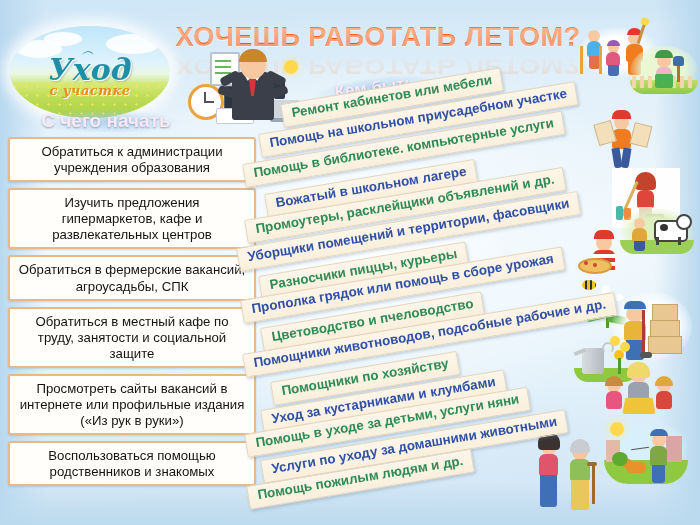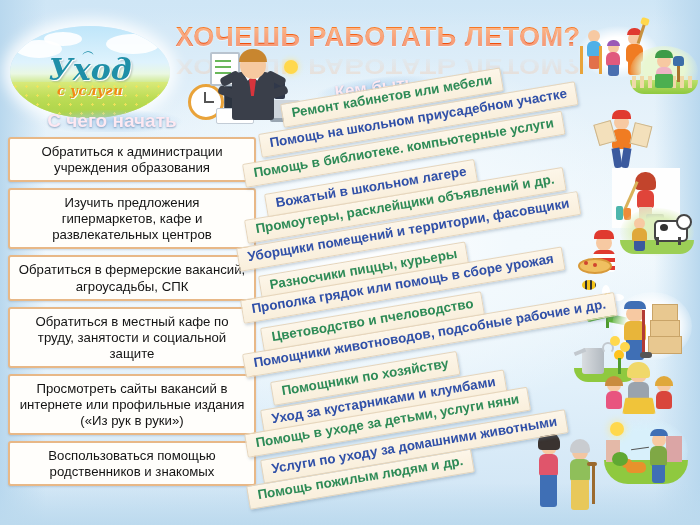--- a/index.html
+++ b/index.html
@@ -71,21 +71,21 @@
     color:#f28a16;text-shadow:1px 1px 0 #fff;letter-spacing:.5px;
   }
   #logo .bird{position:absolute;left:72px;top:16px;font-size:13px;color:#1f8fa8;}
 
   
   .sec-head{
     position:absolute;text-align:center;white-space:nowrap;
     font-size:19px;font-weight:bold;color:#fde9f2;
     text-shadow:0 1px 2px rgba(60,100,150,.55),0 0 6px rgba(255,255,255,.4);
   }
-  #head-left{left:22px;top:110px;width:180px;
+  #head-left{left:16px;top:110px;width:180px;
     background:radial-gradient(ellipse 95px 17px at 50% 52%, rgba(150,195,235,.75) 0%, rgba(150,195,235,0) 75%);}
   #head-right{left:300px;top:78px;width:150px;font-size:17px;transform:rotate(-7deg);
     background:radial-gradient(ellipse 80px 15px at 50% 52%, rgba(150,195,235,.7) 0%, rgba(150,195,235,0) 75%);}
 
   
   #left-col{position:absolute;left:8px;top:137px;width:248px;}
   .card{
     box-sizing:border-box;width:248px;margin-bottom:6px;
     background:#fffefb;border:2px solid #e8b887;border-radius:3px;
     padding:5px 6px 4px;text-align:center;
@@ -153,21 +153,21 @@
 
   <div id="logo">
     <div class="sky"></div>
     <div class="field"></div>
     <div class="dots"></div>
     <div class="cloud c1"></div>
     <div class="cloud c2"></div>
     <div class="cloud c3"></div>
     <div class="bird">︵</div>
     <div class="leto">Уход</div>
-    <div class="polz">с услуги</div>
+    <div class="polz">с участке</div>
   </div>
 
   <div id="bm">
     <div class="clock"></div>
     <div class="sheet">
       <i style="top:6px"></i>
         <i style="top:12px"></i>
         <i style="top:18px"></i>
     </div>
     <div class="tablet"></div>

